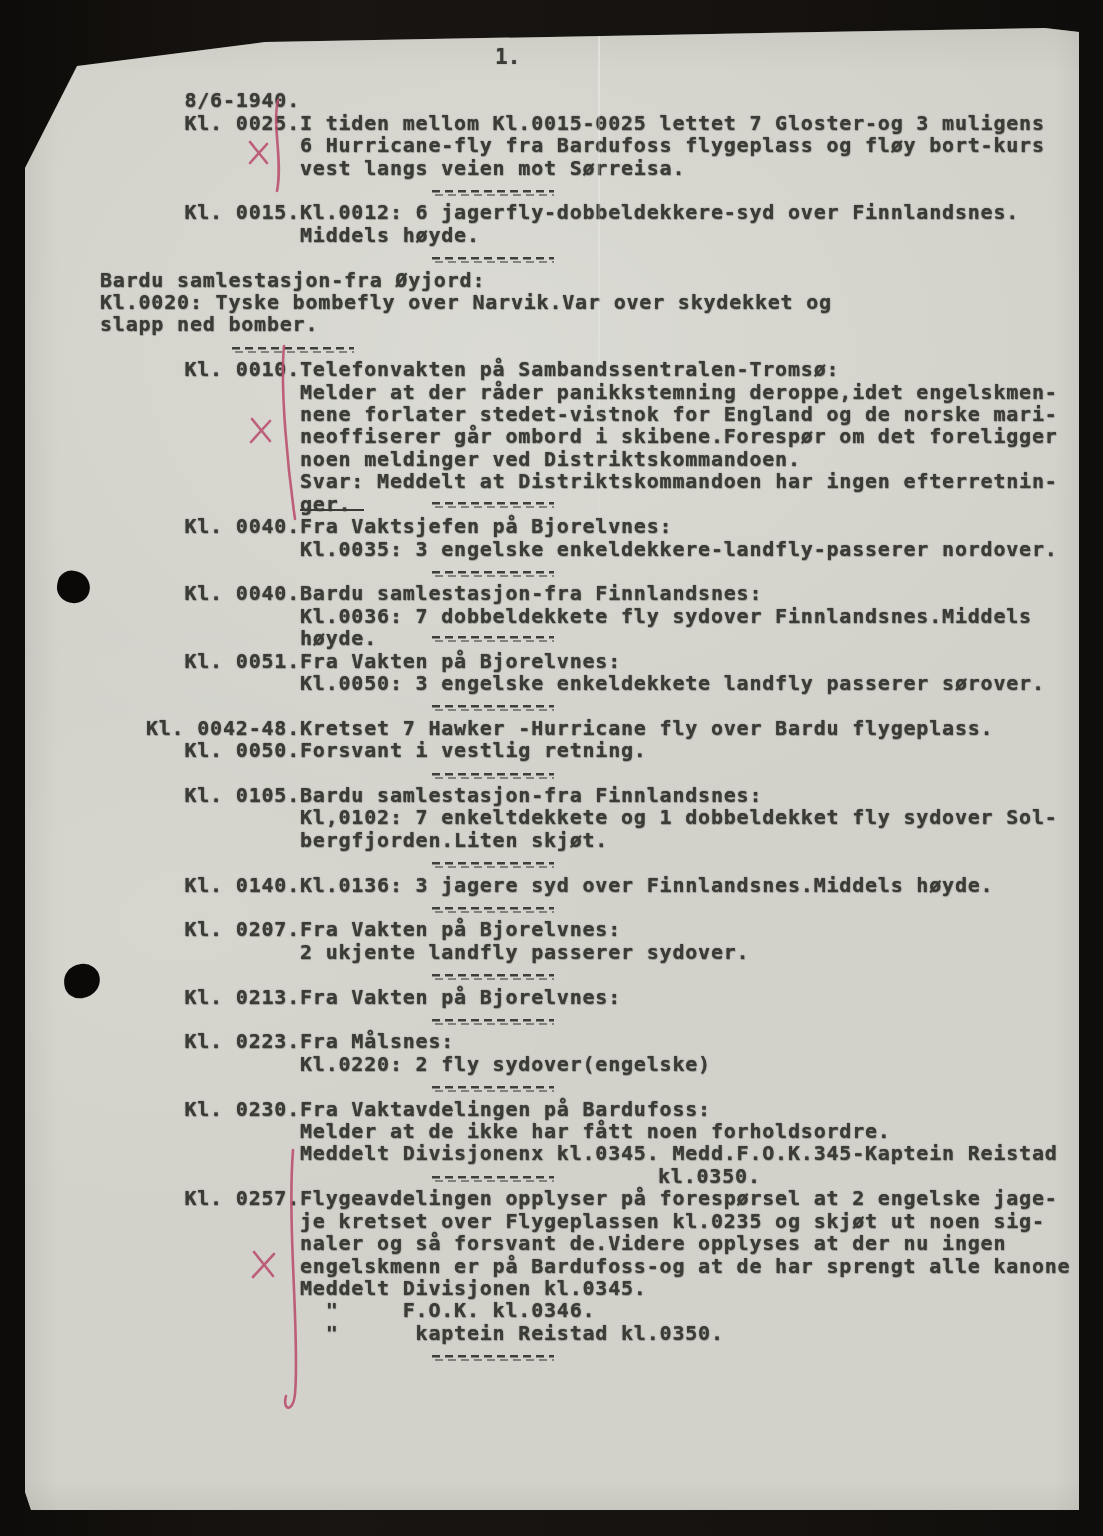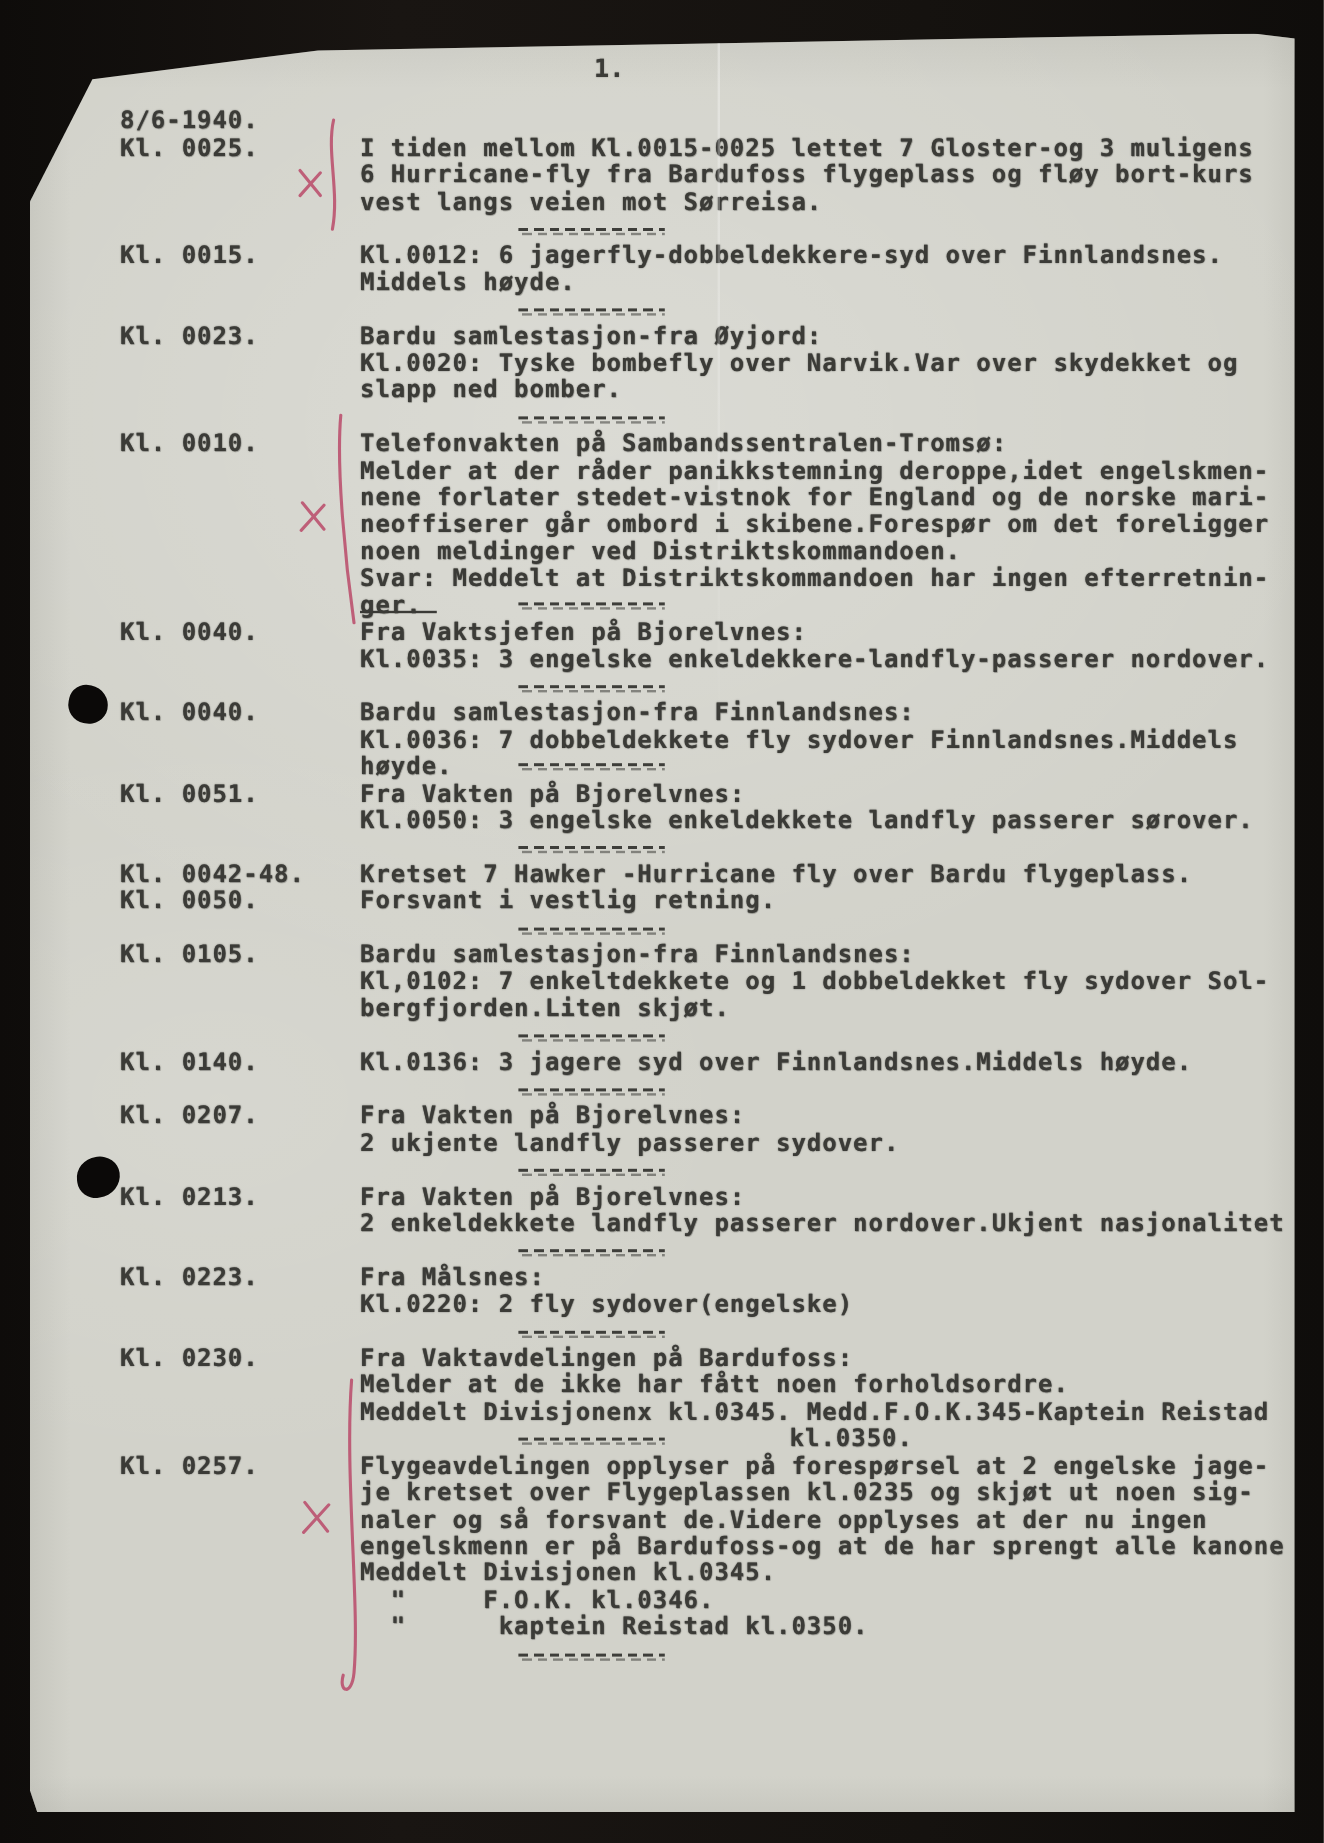--- a/index.html
+++ b/index.html
@@ -32,21 +32,21 @@
   .speck{position:absolute;background:#0d0b09;}
   .speck.s1{left:28px;top:30px;width:15px;height:8px;border-radius:60% 40% 50% 50%;transform:rotate(-18deg);}
   .speck.s2{left:82px;top:18px;width:16px;height:9px;border-radius:10% 80% 30% 70%;transform:rotate(-32deg);}
   .hole{position:absolute;background:#0b0908;}
   .hole.h1{left:32px;top:543px;width:33px;height:32px;border-radius:46% 54% 50% 50%;transform:rotate(12deg);}
   .hole.h2{left:39px;top:936px;width:36px;height:34px;border-radius:52% 48% 55% 45%;transform:rotate(-8deg);}
   .pagenum{margin-left:395px;font-size:21px;font-weight:700;line-height:22.4px;
     text-shadow:0 0 1px rgba(55,55,50,.8);}
   .entries{margin-top:21px;}
   .entry{display:flex;font-size:20px;font-weight:700;letter-spacing:.8px;line-height:22.4px;}
-  .entry .time-col{flex:0 0 200px;}
+  .entry .time-col{flex:0 0 200px;text-align:right;}
   .entry .content-col{flex:1 1 auto;}
   .entry.pad1 .content-col{padding-top:22.4px;}
   .tline,.cline{white-space:pre;text-shadow:0 0 1.2px rgba(56,56,52,.85), .5px .5px 0 rgba(56,56,52,.25);}
   .cline{position:relative;min-height:22.4px;}
   .ul{border-bottom:2.5px solid #3b3b37;padding-bottom:16px;}
   .divider{display:inline-block;width:122px;height:8px;
     background-image:
       repeating-linear-gradient(90deg,#3e3e3a 0 8px, rgba(0,0,0,0) 8px 13px),
       repeating-linear-gradient(90deg,rgba(62,62,58,.55) 0 8px, rgba(0,0,0,0) 8px 13px);
     background-size:100% 2.5px,100% 2px;
@@ -80,23 +80,20 @@
     <div class="time-col">
             <div class="tline">Kl. 0015.</div>
           </div>
     <div class="content-col">
             <div class="cline"><span>Kl.0012: 6 jagerfly-dobbeldekkere-syd over Finnlandsnes.</span></div>
             <div class="cline"><span>Middels høyde.</span></div>
             <div class="cline"><span class="divider solo"></span></div>
           </div>
   </div>
         <div class="entry">
-    <div class="time-col">
-            <div class="tline">Kl. 0023.</div>
-          </div>
     <div class="content-col">
             <div class="cline"><span>Bardu samlestasjon-fra Øyjord:</span></div>
             <div class="cline"><span>Kl.0020: Tyske bombefly over Narvik.Var over skydekket og</span></div>
             <div class="cline"><span>slapp ned bomber.</span></div>
             <div class="cline"><span class="divider solo"></span></div>
           </div>
   </div>
         <div class="entry">
     <div class="time-col">
             <div class="tline">Kl. 0010.</div>
@@ -181,21 +178,20 @@
             <div class="cline"><span>2 ukjente landfly passerer sydover.</span></div>
             <div class="cline"><span class="divider solo"></span></div>
           </div>
   </div>
         <div class="entry">
     <div class="time-col">
             <div class="tline">Kl. 0213.</div>
           </div>
     <div class="content-col">
             <div class="cline"><span>Fra Vakten på Bjorelvnes:</span></div>
-            <div class="cline"><span>2 enkeldekkete landfly passerer nordover.Ukjent nasjonalitet</span></div>
             <div class="cline"><span class="divider solo"></span></div>
           </div>
   </div>
         <div class="entry">
     <div class="time-col">
             <div class="tline">Kl. 0223.</div>
           </div>
     <div class="content-col">
             <div class="cline"><span>Fra Målsnes:</span></div>
             <div class="cline"><span>Kl.0220: 2 fly sydover(engelske)</span></div>

